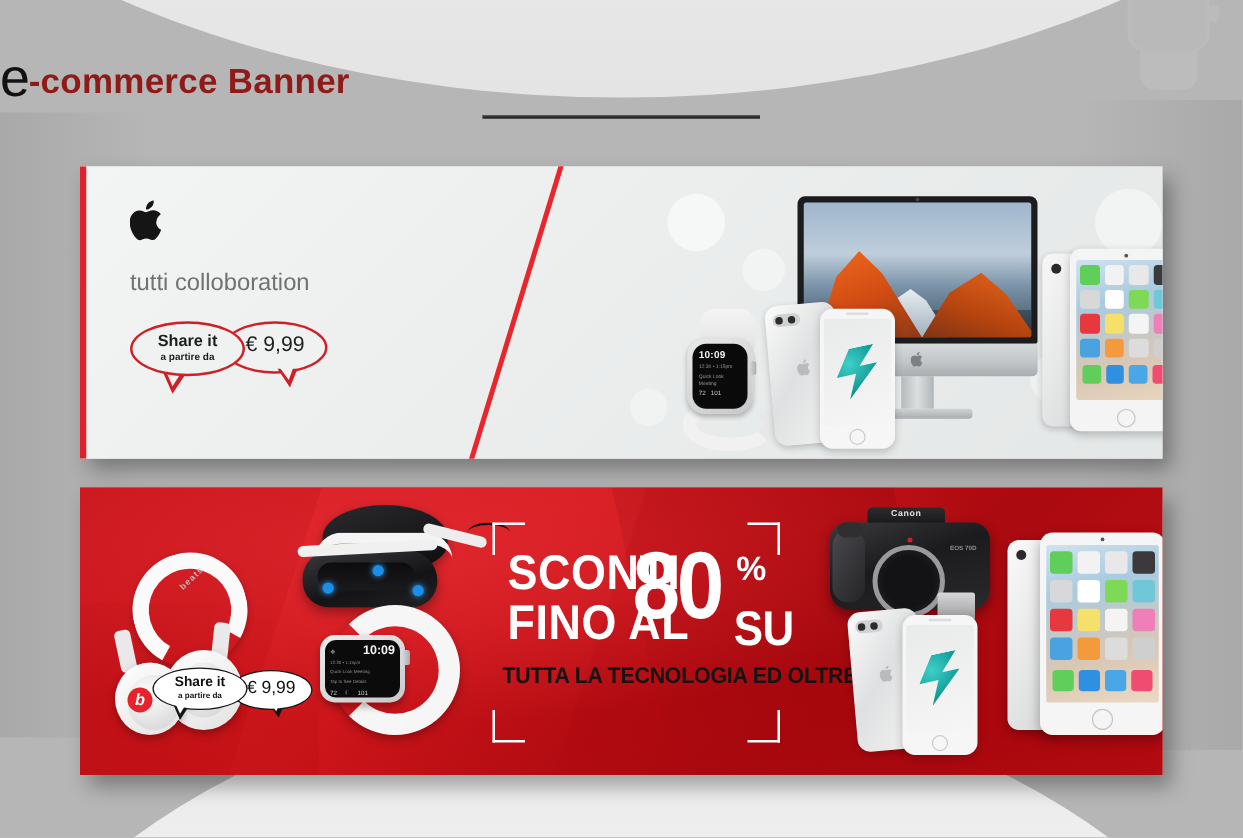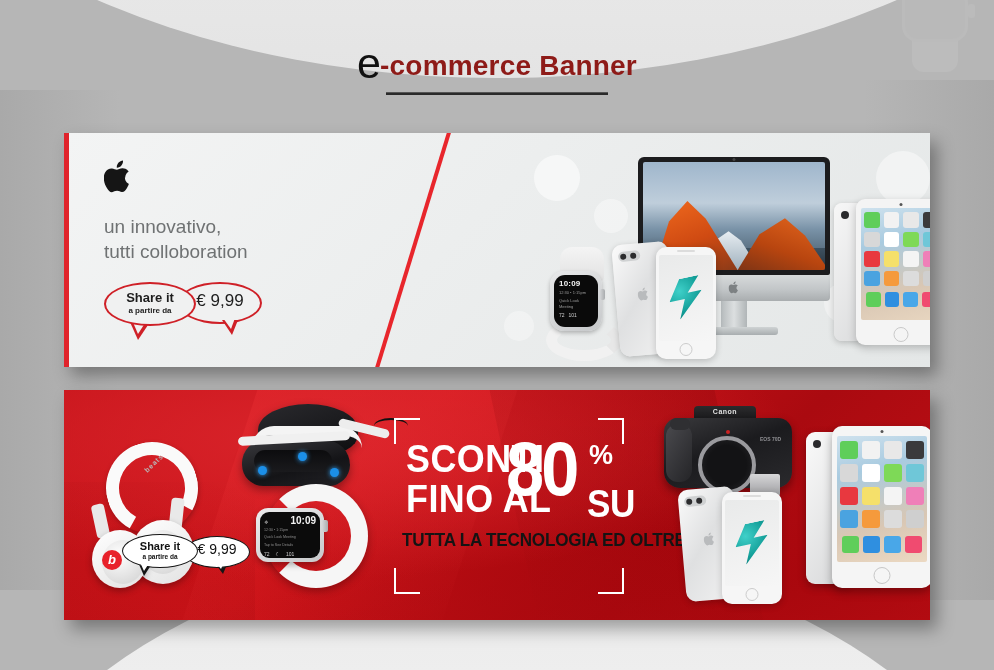--- a/index.html
+++ b/index.html
@@ -47,21 +47,21 @@
     position:absolute; left:24px; top:52px; width:46px; height:34px;
     background:#d6d6d6; border-radius:0 0 12px 12px;
   }
   .wm-crown{
     position:absolute; left:80px; top:18px; width:7px; height:14px;
     background:#cfcfcf; border-radius:3px;
   }
 
   
   #title-area{
-    position:absolute; left:0; top:42px; width:994px; text-align:center; z-index:6;
+    position:absolute; left:0; top:42px; width:994px; z-index:6;
   }
   #title-text{ display:inline-block; line-height:1; white-space:nowrap; }
   .t-e{ font-size:43px; font-weight:400; color:#111; letter-spacing:-1px;
         vertical-align:-3px; }
   .t-rest{ font-size:28px; font-weight:700; color:#8e1b18; letter-spacing:.2px; }
   #title-rule{
     width:222px; height:3px; background:#2a2a2a; margin:7px auto 0;
     border-top:1px solid #555;
   }
 
@@ -422,21 +422,20 @@
   <div class="bokeh" style="left:530px;top:66px;width:34px;height:34px;opacity:.4;"></div>
   <div class="bokeh" style="left:812px;top:18px;width:54px;height:54px;opacity:.45;"></div>
   <div class="bokeh" style="left:760px;top:150px;width:40px;height:40px;opacity:.35;"></div>
   <div class="bokeh" style="left:440px;top:178px;width:30px;height:30px;opacity:.35;"></div>
   <div id="b1-diag"></div>
 
   <div id="b1-left">
     <svg id="apple-logo" viewBox="0 0 24 29">
       <path fill="#151515" d="M17.6 15.3c0-3.3 2.7-4.9 2.8-5-1.5-2.2-3.9-2.5-4.8-2.6-2-.2-4 1.2-5 1.2-1 0-2.6-1.2-4.3-1.1-2.2 0-4.2 1.3-5.4 3.3-2.3 4-.6 9.9 1.6 13.1 1.1 1.6 2.4 3.4 4.1 3.3 1.6-.1 2.2-1.1 4.2-1.1s2.5 1.1 4.2 1c1.7 0 2.8-1.6 3.9-3.2 1.2-1.8 1.7-3.6 1.7-3.7-.1 0-3.3-1.3-3.3-5.2zM14.4 5.3c.9-1.1 1.5-2.6 1.3-4.1-1.3.1-2.9.9-3.8 2-.8 1-1.5 2.5-1.3 4 1.4.1 2.9-.8 3.8-1.9z"></path>
     </svg>
-    <div class="b1-line">un innovativo,</div>
     <div class="b1-line">tutti colloboration</div>
 
     <div class="bubbles">
       <div class="bub-tail tail-one"></div>
       <div class="bub-tail tail-one-in"></div>
       <div class="bub-tail tail-two"></div>
       <div class="bub-tail tail-two-in"></div>
       <div class="bub two"></div>
       <div class="bub one"></div>
       <div class="bub-t1">Share it</div>

